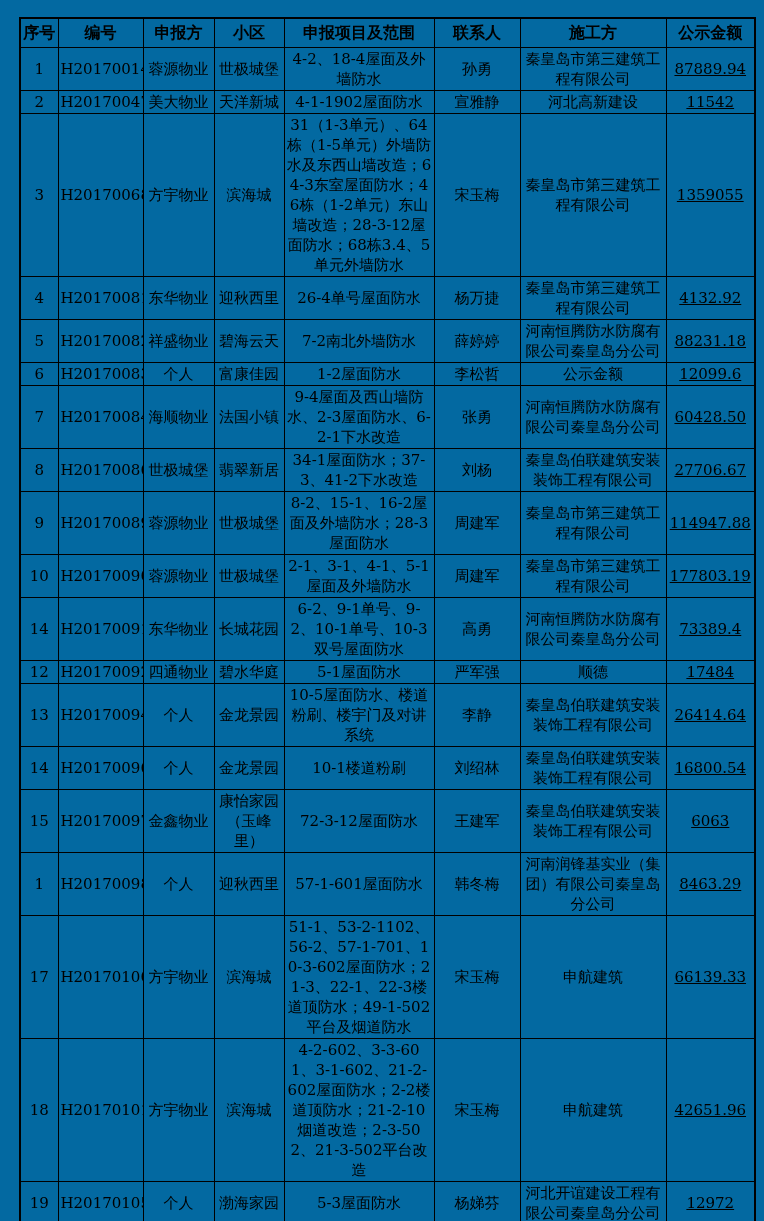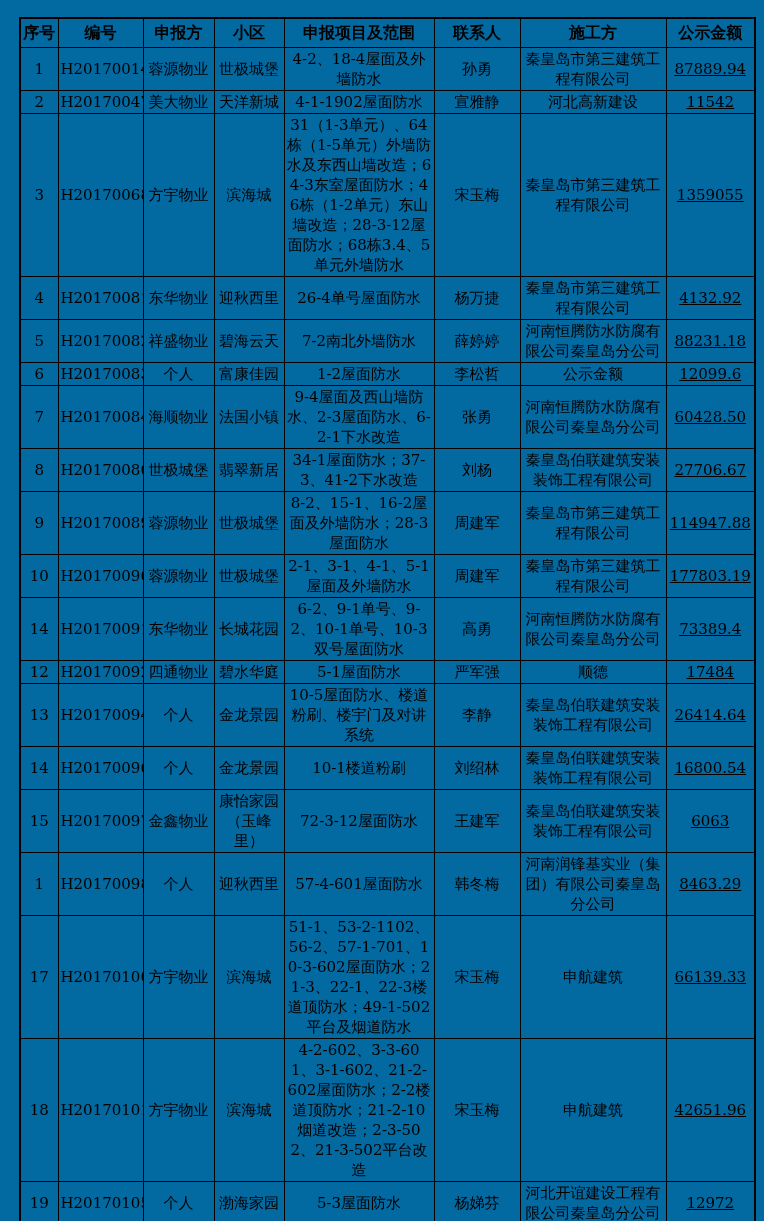--- a/index.html
+++ b/index.html
@@ -235,21 +235,21 @@
           <td class="col-project">72-3-12屋面防水</td>
           <td class="col-contact">王建军</td>
           <td class="col-builder">秦皇岛伯联建筑安装装饰工程有限公司</td>
           <td class="col-amount">6063</td>
         </tr>
         <tr>
           <td class="col-no">1</td>
           <td class="col-id">H20170098</td>
           <td class="col-declarer">个人</td>
           <td class="col-community">迎秋西里</td>
-          <td class="col-project">57-4-601屋面防水</td>
+          <td class="col-project">57-1-601屋面防水</td>
           <td class="col-contact">韩冬梅</td>
           <td class="col-builder">河南润锋基实业（集团）有限公司秦皇岛分公司</td>
           <td class="col-amount">8463.29</td>
         </tr>
         <tr>
           <td class="col-no">17</td>
           <td class="col-id">H20170100</td>
           <td class="col-declarer">方宇物业</td>
           <td class="col-community">滨海城</td>
           <td class="col-project">51-1、53-2-1102、56-2、57-1-701、10-3-602屋面防水；21-3、22-1、22-3楼道顶防水；49-1-502平台及烟道防水</td>

